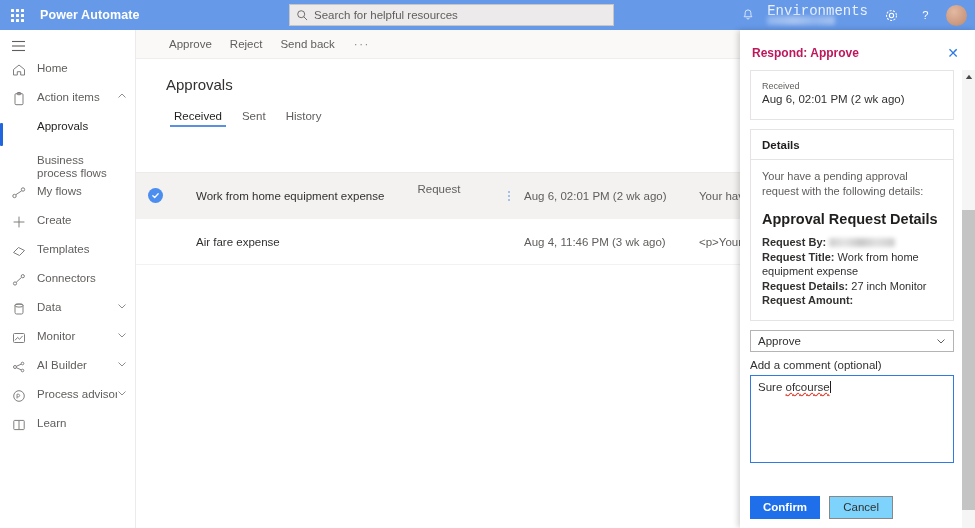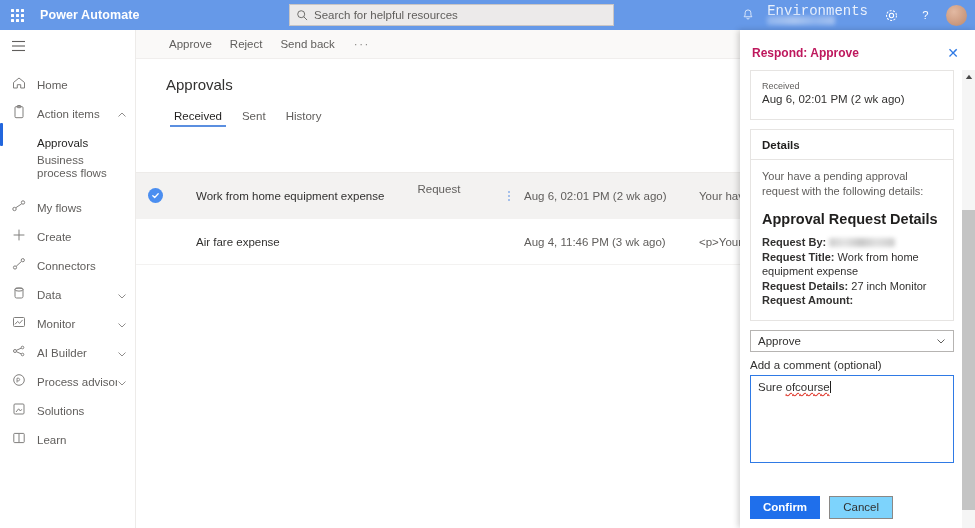--- a/index.html
+++ b/index.html
@@ -86,21 +86,21 @@
     border-right: 1px solid #edebe9;
     overflow: hidden;
   }
   .hamburger {
     height: 32px; display: flex; align-items: center;
     padding-left: 11px; cursor: pointer;
   }
   .nav-item {
     position: relative;
     height: 29px;
-    display: flex; align-items: flex-end;
+    display: flex; align-items: flex-start;
     padding-left: 11px; padding-right: 8px;
     cursor: pointer;
     color: #605e5c;
     font-size: 11.5px;
   }
   .nav-item .ico { width: 16px; height: 16px; flex: 0 0 16px; margin-right: 10px; opacity:.8; }
   .nav-item .lbl { flex: 1; white-space: nowrap; overflow: hidden; }
   .nav-item .chev { width: 10px; height: 10px; flex: 0 0 10px; opacity: .7; }
   .nav-item.sub { padding-left: 37px; }
   .nav-item.sub .lbl { font-size: 11.5px; }
@@ -386,20 +386,26 @@
   </div>
 
   <div class="nav-item">
     <svg class="ico" viewBox="0 0 16 16">
       <line x1="8" y1="2.6" x2="8" y2="13.4" stroke="#605e5c" stroke-width="1"></line>
       <line x1="2.6" y1="8" x2="13.4" y2="8" stroke="#605e5c" stroke-width="1"></line>
     </svg>
     <span class="lbl">Create</span>
   </div>
 
+  <div class="nav-item">
+    <svg class="ico" viewBox="0 0 16 16">
+      <path d="M2.5 9.5l5-5 6 3-5 5z" fill="none" stroke="#605e5c" stroke-width="1" stroke-linejoin="round"></path>
+    </svg>
+    <span class="lbl">Templates</span>
+  </div>
 
   <div class="nav-item">
     <svg class="ico" viewBox="0 0 16 16">
       <circle cx="4" cy="11.5" r="1.6" fill="none" stroke="#605e5c" stroke-width="1"></circle>
       <circle cx="11.8" cy="4.2" r="1.6" fill="none" stroke="#605e5c" stroke-width="1"></circle>
       <line x1="5.2" y1="10.3" x2="10.5" y2="5.4" stroke="#605e5c" stroke-width="1"></line>
     </svg>
     <span class="lbl">Connectors</span>
   </div>
 
@@ -443,27 +449,20 @@
     <svg class="ico" viewBox="0 0 16 16">
       <circle cx="8" cy="8" r="5.3" fill="none" stroke="#605e5c" stroke-width="1"></circle>
       <path d="M6 10.5V6.2h1.1c1 0 1.6.5 1.6 1.3s-.6 1.4-1.6 1.4H6" fill="none" stroke="#605e5c" stroke-width=".9"></path>
     </svg>
     <span class="lbl">Process advisor</span>
     <svg class="chev" viewBox="0 0 10 10">
       <polyline points="1.5,3.5 5,7 8.5,3.5" fill="none" stroke="#605e5c" stroke-width="1"></polyline>
     </svg>
   </div>
 
-  <div class="nav-item">
-    <svg class="ico" viewBox="0 0 16 16">
-      <rect x="3" y="3" width="10" height="10" rx="1" fill="none" stroke="#605e5c" stroke-width="1"></rect>
-      <path d="M5 11l2.6-3.2L9.4 10l1.4-1.7" fill="none" stroke="#605e5c" stroke-width="1"></path>
-    </svg>
-    <span class="lbl">Solutions</span>
-  </div>
 
   <div class="nav-item">
     <svg class="ico" viewBox="0 0 16 16">
       <rect x="2.8" y="3.4" width="10.4" height="9.2" rx=".8" fill="none" stroke="#605e5c" stroke-width="1"></rect>
       <line x1="8" y1="3.8" x2="8" y2="12.2" stroke="#605e5c" stroke-width="1"></line>
     </svg>
     <span class="lbl">Learn</span>
   </div>
 </nav>
 

